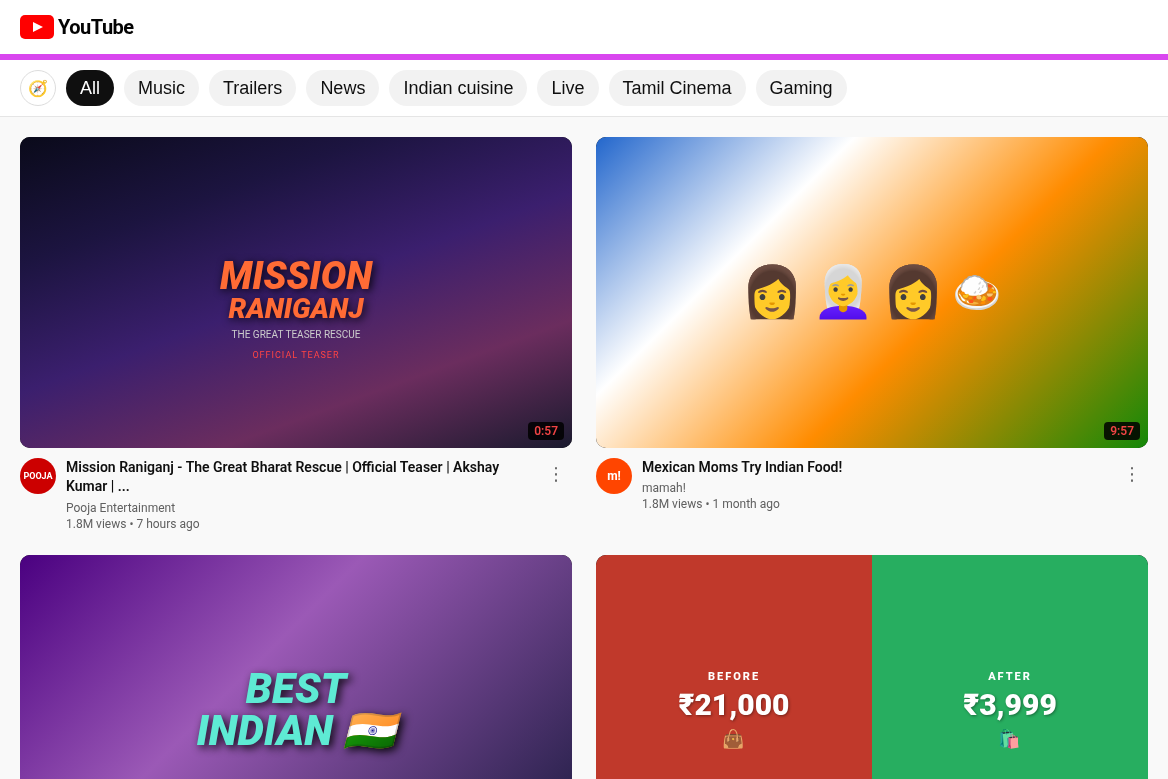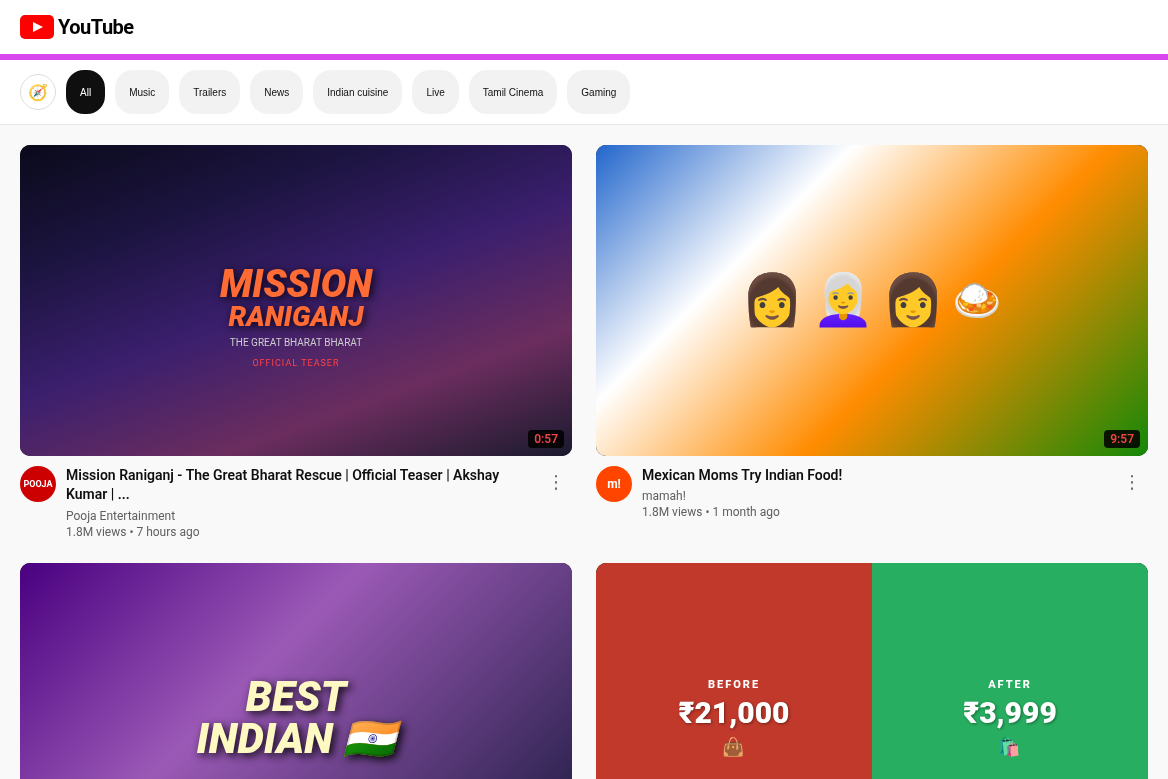--- a/index.html
+++ b/index.html
@@ -59,27 +59,27 @@
       background: #fff;
       display: flex;
       align-items: center;
       justify-content: center;
       cursor: pointer;
       flex-shrink: 0;
       font-size: 16px;
       color: #555;
     }
     .filter-chip {
-      height: 44px;
+      height: 36px;
       padding: 0 14px;
       border-radius: 18px;
       border: none;
       background: #f2f2f2;
       color: #0f0f0f;
-      font-size: 10px;
+      font-size: 18px;
       cursor: pointer;
       white-space: nowrap;
       display: flex;
       align-items: center;
       font-weight: 500;
     }
     .filter-chip.active {
       background: #0f0f0f;
       color: #fff;
     }
@@ -273,21 +273,21 @@
   <div class="content-area">
     <div class="video-grid">
 
       <div class="video-card">
         <div class="thumbnail-wrapper">
           <div style="width:100%;height:100%;background:linear-gradient(160deg,#0a0a1a 0%,#1c1440 25%,#3b1f6e 50%,#6b2d5e 75%,#1a1a2e 100%);position:absolute;top:0;left:0;"></div>
           <div class="thumb-content">
             <div class="mission-title-box">
               <span class="line1">MISSION</span>
               <span class="line2">RANIGANJ</span>
-              <div style="color:#aaa;font-size:10px;margin-top:6px;color:#ccc;">THE GREAT BHARAT BHARAT</div>
+              <div style="color:#aaa;font-size:10px;margin-top:6px;color:#ccc;">THE GREAT TEASER RESCUE</div>
               <div style="color:#ff4444;font-size:9px;margin-top:10px;letter-spacing:1px;">OFFICIAL TEASER</div>
             </div>
           </div>
           <div class="duration-badge">0:57</div>
         </div>
         <div class="video-info">
           <div class="channel-avatar avatar-pooja">
             <span style="font-size:9px;font-weight:700;">POOJA</span>
           </div>
           <div class="video-meta">
@@ -325,21 +325,21 @@
           </div>
           <button class="more-btn">⋮</button>
         </div>
       </div>
 
       <div class="video-card">
         <div class="thumbnail-wrapper">
           <div style="width:100%;height:100%;position:absolute;top:0;left:0;background:linear-gradient(135deg,#4a0080 0%,#9b59b6 40%,#1a1a3e 100%);"></div>
           <div class="thumb-content">
             <div style="text-align:center;padding:10px;">
-              <div style="font-size:42px;font-weight:900;color:#fef9c3;text-shadow:3px 3px 8px rgba(0,0,0,0.9);font-style:italic;line-height:1;">BEST<br>INDIAN 🇮🇳</div>
+              <div style="font-size:42px;font-weight:900;color:#5eead4;text-shadow:3px 3px 8px rgba(0,0,0,0.9);font-style:italic;line-height:1;">BEST<br>INDIAN 🇮🇳</div>
             </div>
           </div>
 
         </div>
 
       </div>
 
       <div class="video-card">
         <div class="thumbnail-wrapper">
           <div class="thumb-finance-split">

